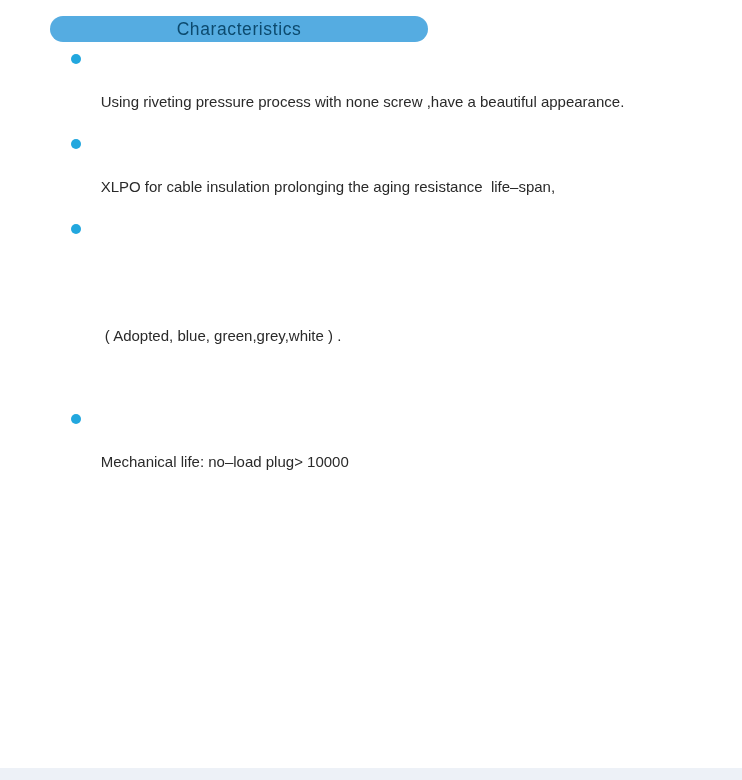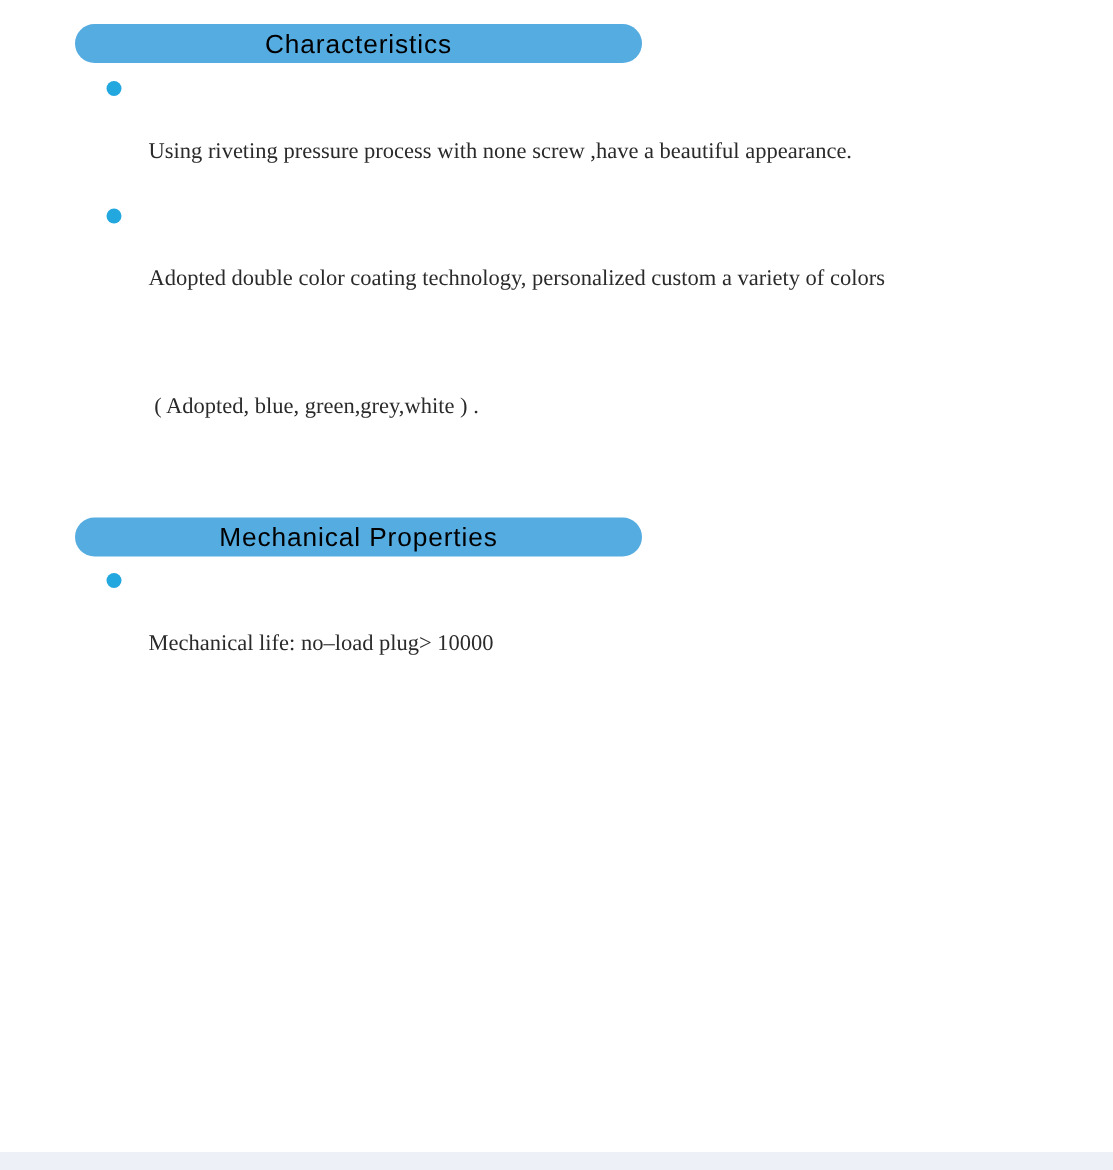--- a/index.html
+++ b/index.html
@@ -26,29 +26,28 @@
   .section:not(:first-child) { margin-top: 41px; }
   .banner {
     margin-left: 50px;
     width: 378px; height: 26px;
     border-radius: 13px;
     background: var(--accent);
     text-align: center;
   }
   .banner-label {
     display: inline-block;
-    color: #000000;
+    color: #0c4a6e;
     font-size: 17.5px;
     line-height: 26px;
     letter-spacing: 0.6px;
   }
   .lines {
     margin-left: 71px;
     margin-top: 6px;
-    font-family: Liberation Serif, serif;
   }
   .line {
     position: relative;
     padding-left: 13px;
     font-size: 15px;
     line-height: 21.3px;
     white-space: pre-wrap;
   }
   .dot {
     position: absolute;
@@ -73,39 +72,39 @@
     <div class="banner">
       <span class="banner-label">Characteristics</span>
     </div>
     <div class="lines">
   <div class="line">
     <span class="dot"></span>
     <span class="txt">Using riveting pressure process with none screw ,have a beautiful appearance.</span>
   </div>
 
 
+  <div class="line">
+    <span class="dot"></span>
+    <span class="txt">XLPO for cable insulation prolonging the aging resistance  life–span,</span>
+  </div>
 
 
 
   <div class="line">
     <span class="dot"></span>
-    <span class="txt">Adopted double color coating technology, personalized custom a variety of colors</span>
   </div>
 
   <div class="line">
     
     <span class="txt"> ( Adopted, blue, green,grey,white ) .</span>
   </div>
 </div>
   </section>
 
   <section class="section">
-    <div class="banner">
-      <span class="banner-label">Mechanical Properties</span>
-    </div>
     <div class="lines">
   <div class="line">
     <span class="dot"></span>
     <span class="txt">Mechanical life: no–load plug&gt; 10000</span>
   </div>
 
 </div>
   </section>
 
 </div>

